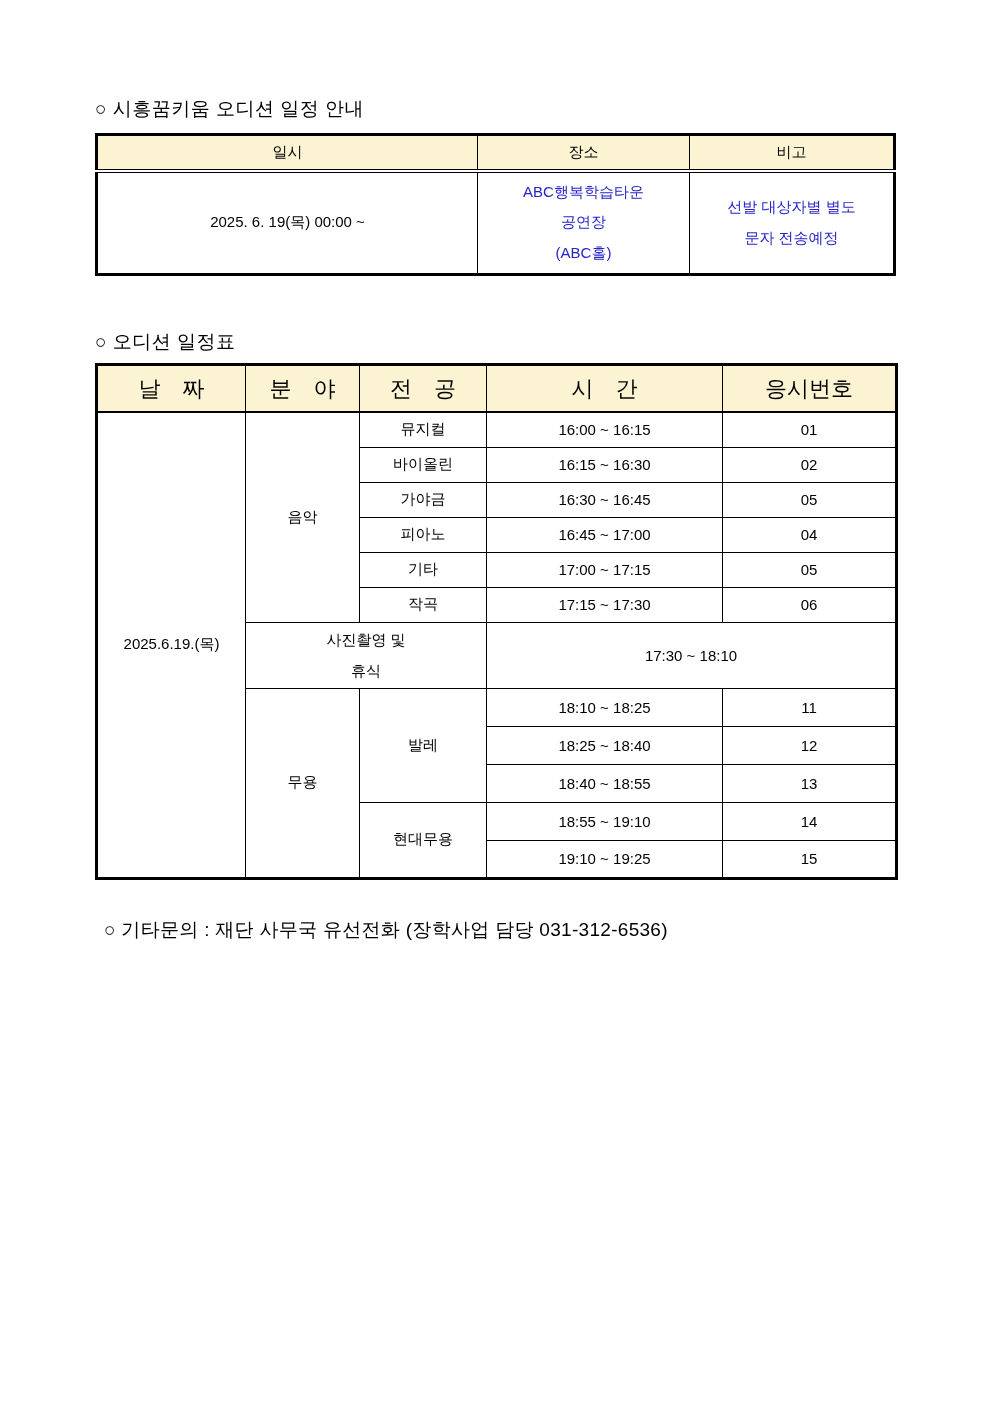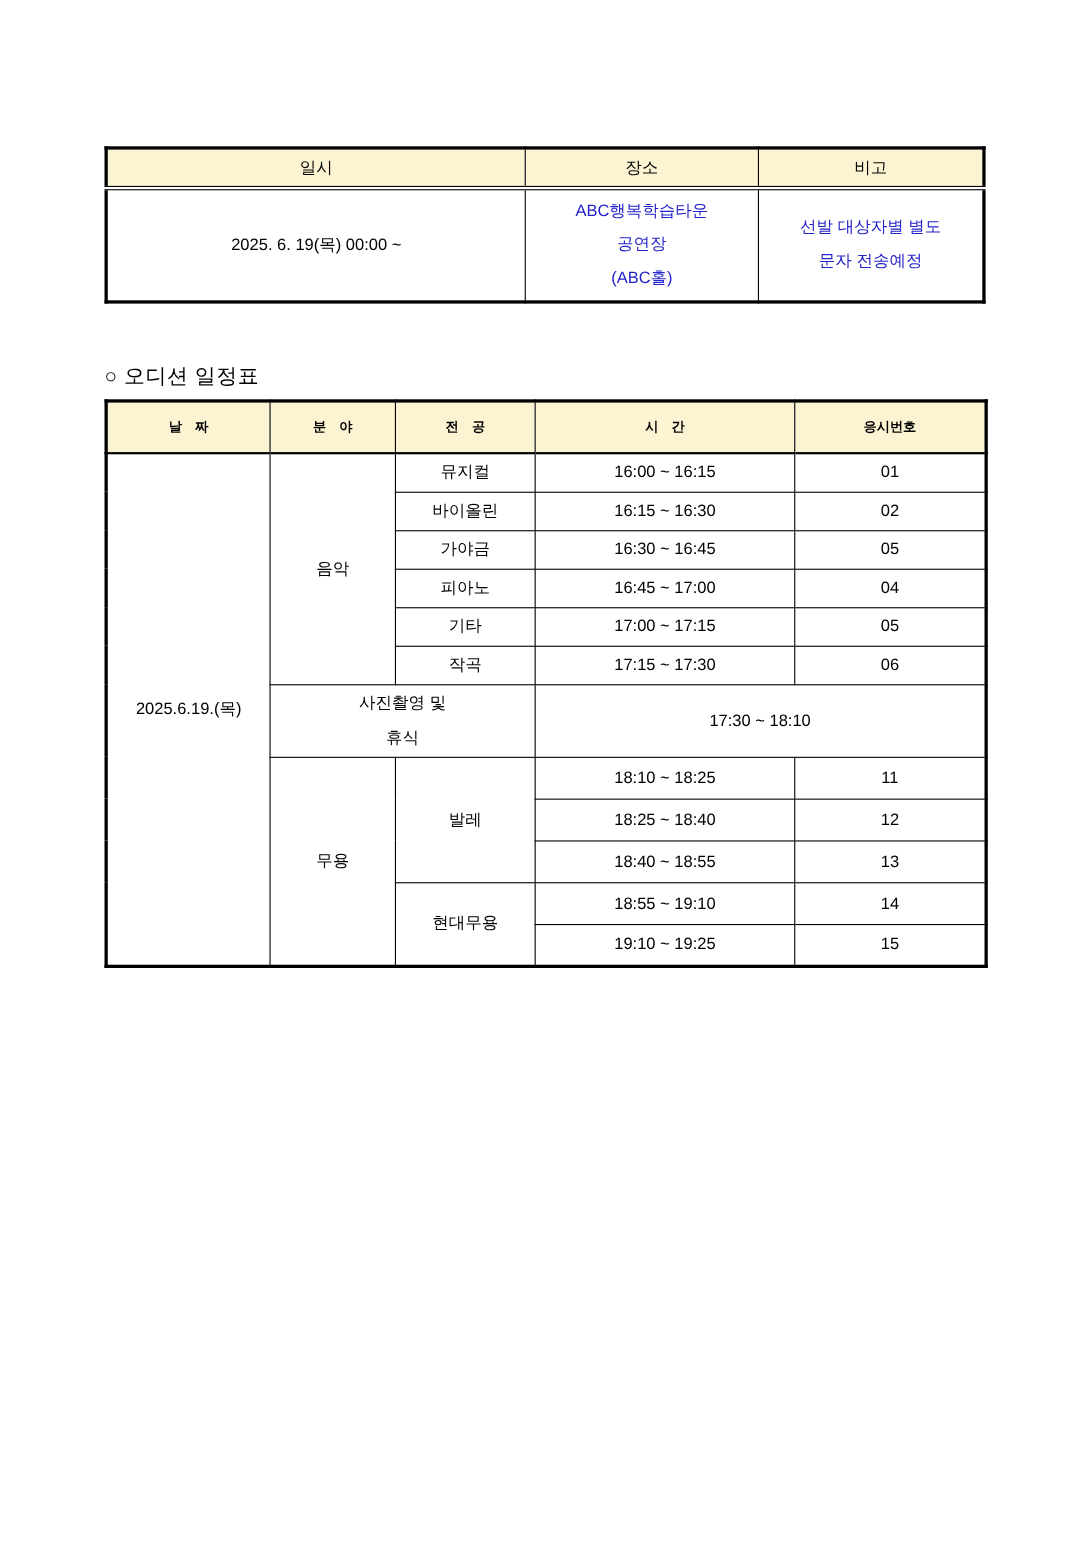--- a/index.html
+++ b/index.html
@@ -44,37 +44,38 @@
   
   #table1 { left: 95px; top: 133px; width: 798px; }
   #table1 thead th { height: 33px; font-size: 15px; border-bottom: 4px double var(--border, #000); }
   #table1 tbody tr { height: 103px; }
   #table1 td { font-size: 15px; }
   .blue-cell { color: var(--blue-text, #2323C8); }
   .mline { line-height: 2.05; font-size: 15px; }
 
   
   #table2 { left: 95px; top: 363px; width: 800px; }
-  #table2 thead th { height: 45px; font-size: 12px; border-bottom: 2px solid var(--border, #000); font-weight: bold; }
+  #table2 thead th { height: 45px; font-size: 22px; border-bottom: 2px solid var(--border, #000); }
   #table2 td { font-size: 15px; }
   tr.r-music { height: 35px; }
   tr.r-break { height: 66px; }
   tr.r-dance { height: 38px; }
   .break-label { line-height: 2.1; }
 
   #footer {
     position: absolute; left: 104px; top: 917px;
     font-size: 19px; letter-spacing: 0.3px; white-space: pre;
   }
 </style>
 </head>
 <body>
 
 <div class="page">
 
+  <div class="sec-title" id="title1">○ 시흥꿈키움 오디션 일정 안내</div>
 
   <table class="tbl" id="table1">
     <colgroup>
       <col style="width:381px">
         <col style="width:212px">
         <col style="width:205px">
     </colgroup>
     <thead>
       <tr>
         <th>일시</th>
@@ -176,14 +177,15 @@
         <td>18:55 ~ 19:10</td>
         <td>14</td>
       </tr>
       <tr class="r-dance">
         <td>19:10 ~ 19:25</td>
         <td>15</td>
       </tr>
     </tbody>
   </table>
 
+  <div id="footer">○ 기타문의 : 재단 사무국 유선전화 (장학사업 담당 031-312-6536)</div>
 
 </div>
 
 </body></html>

